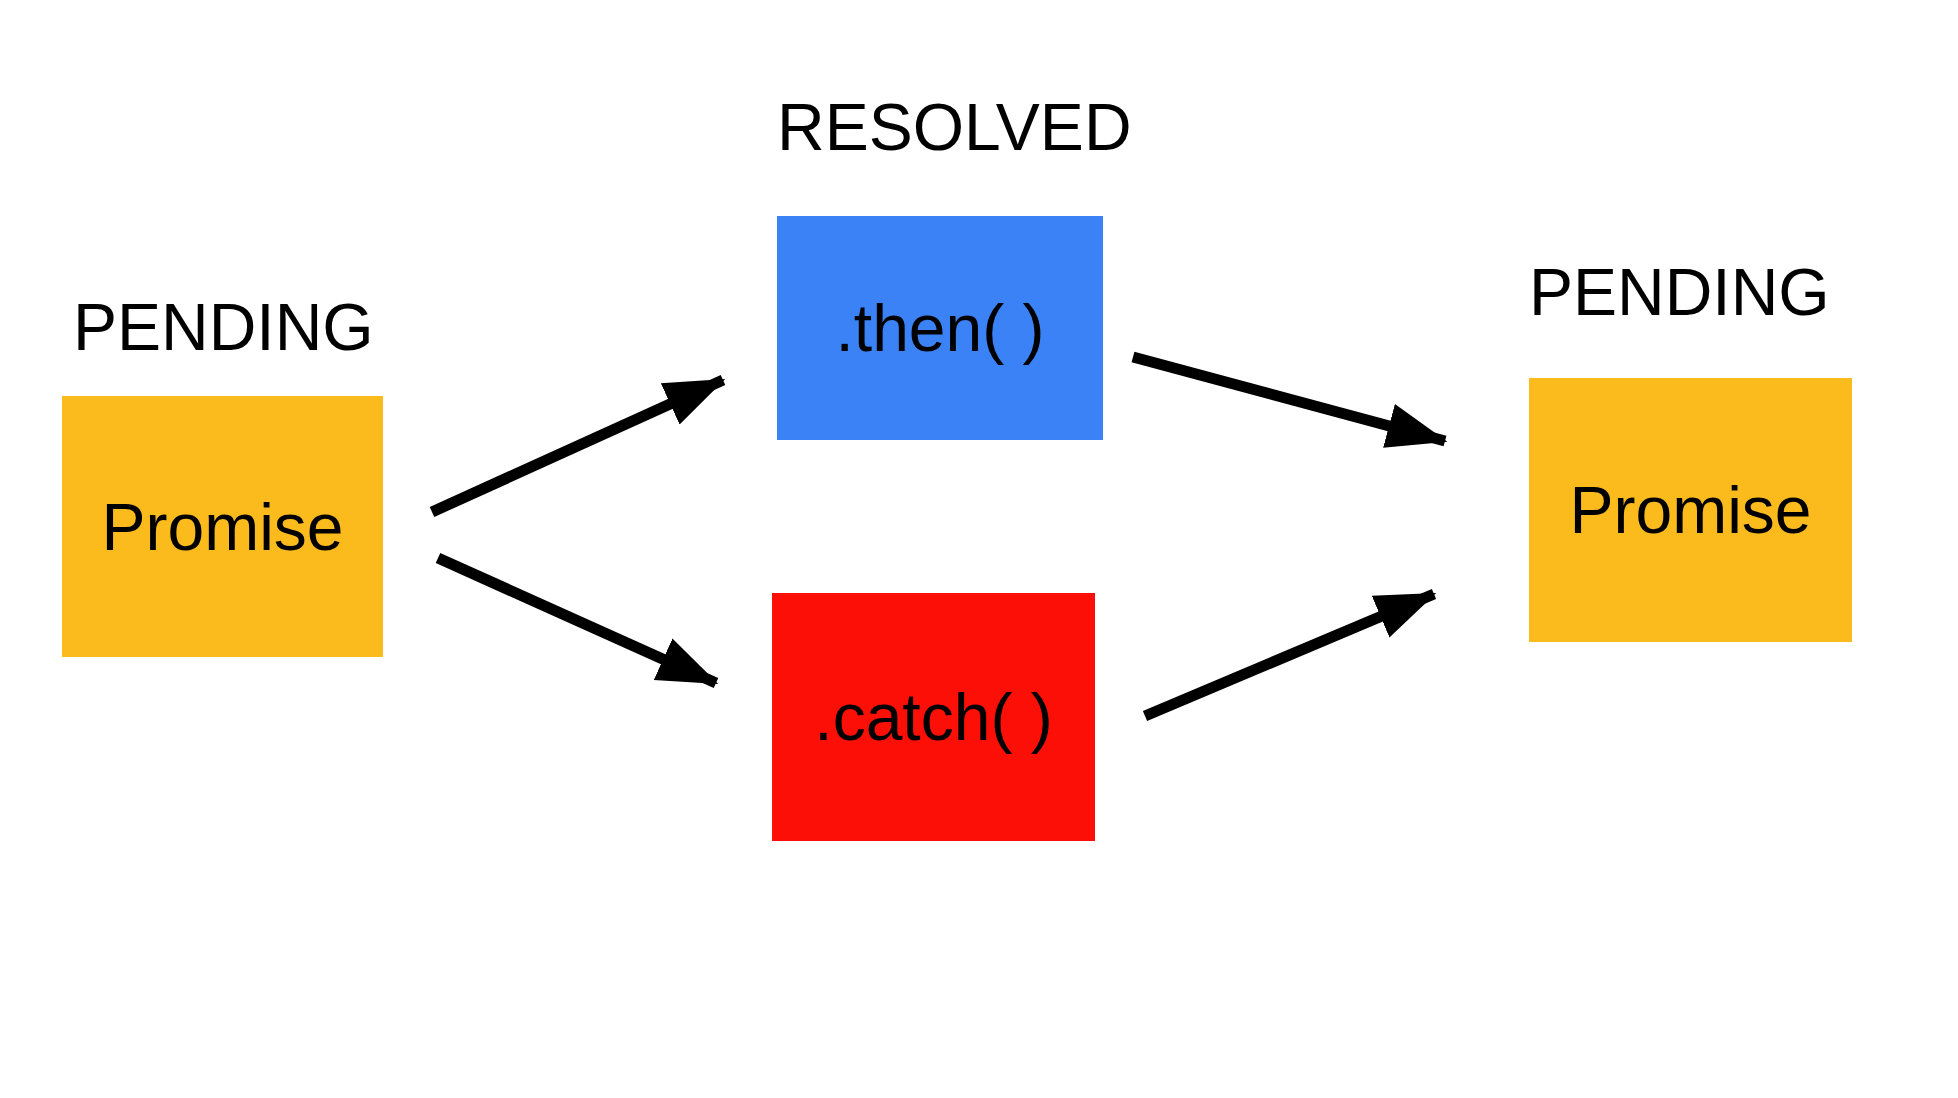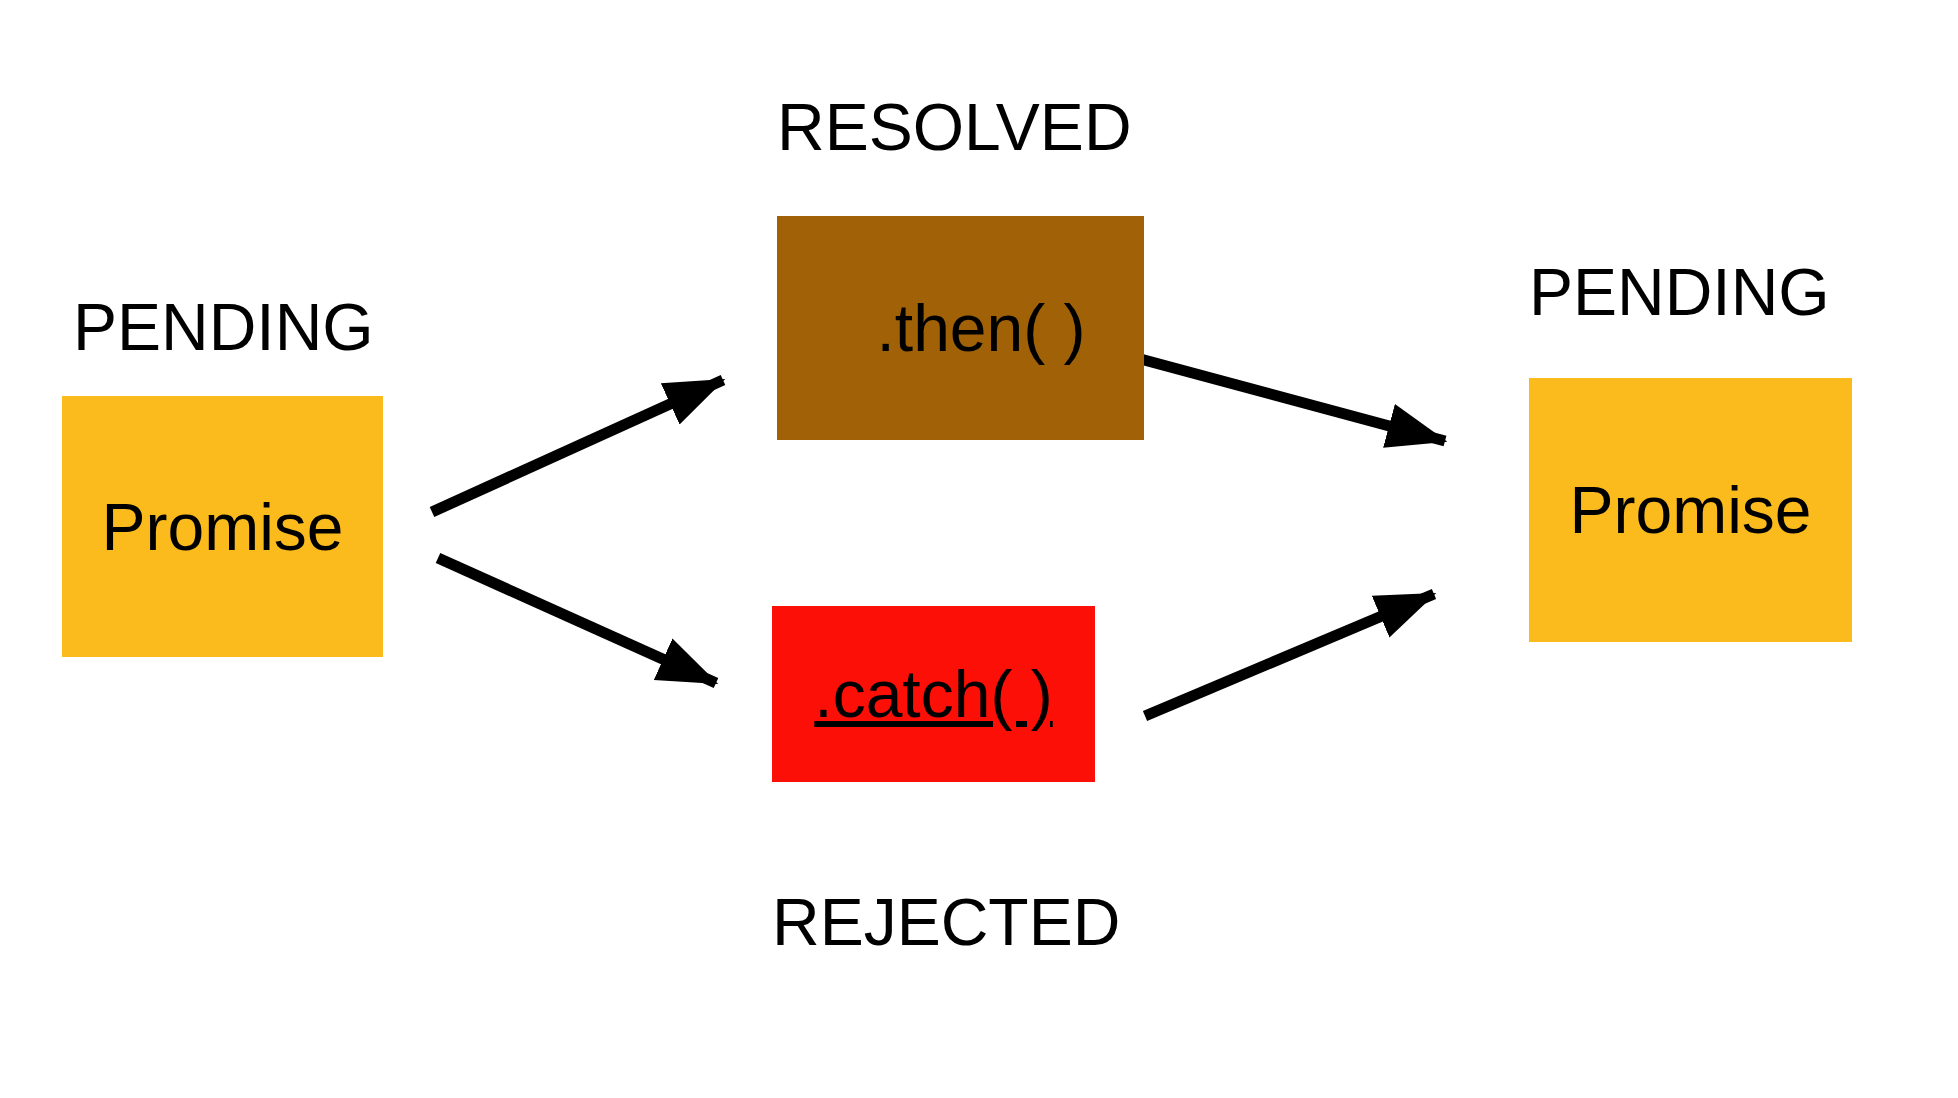--- a/index.html
+++ b/index.html
@@ -43,21 +43,21 @@
     color: #000000;
   }
   
   .label-pending-left  { left: 73px;   top: 294px; }
   .node-promise-start  { left: 62px;   top: 396px; width: 321px; height: 261px; }
   
   .label-resolved      { left: 777px;  top: 94px;  width: 326px; }
   .node-then           { left: 777px;  top: 216px; width: 326px; height: 224px; }
   
   .label-rejected      { left: 772px;  top: 889px; width: 323px; }
-  .node-catch          { left: 772px;  top: 606px; width: 323px; height: 176px; text-decoration: underline; }
+  .node-catch          { left: 772px;  top: 593px; width: 323px; height: 248px; }
   
   .label-pending-right { left: 1529px; top: 259px; width: 323px; }
   .node-promise-next   { left: 1529px; top: 378px; width: 323px; height: 264px; }
 </style>
 </head>
 <body>
 
 <div class="canvas">
 
   <svg class="arrow-layer" viewBox="0 0 1958 1098" xmlns="http://www.w3.org/2000/svg">
@@ -73,29 +73,28 @@
   </svg>
 
   <div class="state-label label-pending-left">PENDING</div>
 
   <div class="node node-promise-start" style="background-color: rgb(252, 187, 28);">
     <span>Promise</span>
   </div>
 
   <div class="state-label centered label-resolved">RESOLVED</div>
 
-  <div class="node node-then" style="background-color: #a16207; padding-left: 41px;">
+  <div class="node node-then" style="background-color: #3b82f6;">
     <span>.then( )</span>
   </div>
 
   <div class="node node-catch" style="background-color: rgb(251, 15, 7);">
     <span>.catch( )</span>
   </div>
 
-  <div class="state-label centered label-rejected">REJECTED</div>
 
   <div class="state-label centered label-pending-right">PENDING</div>
 
   <div class="node node-promise-next" style="background-color: rgb(252, 187, 28);">
     <span>Promise</span>
   </div>
 
 </div>
 
 </body></html>

